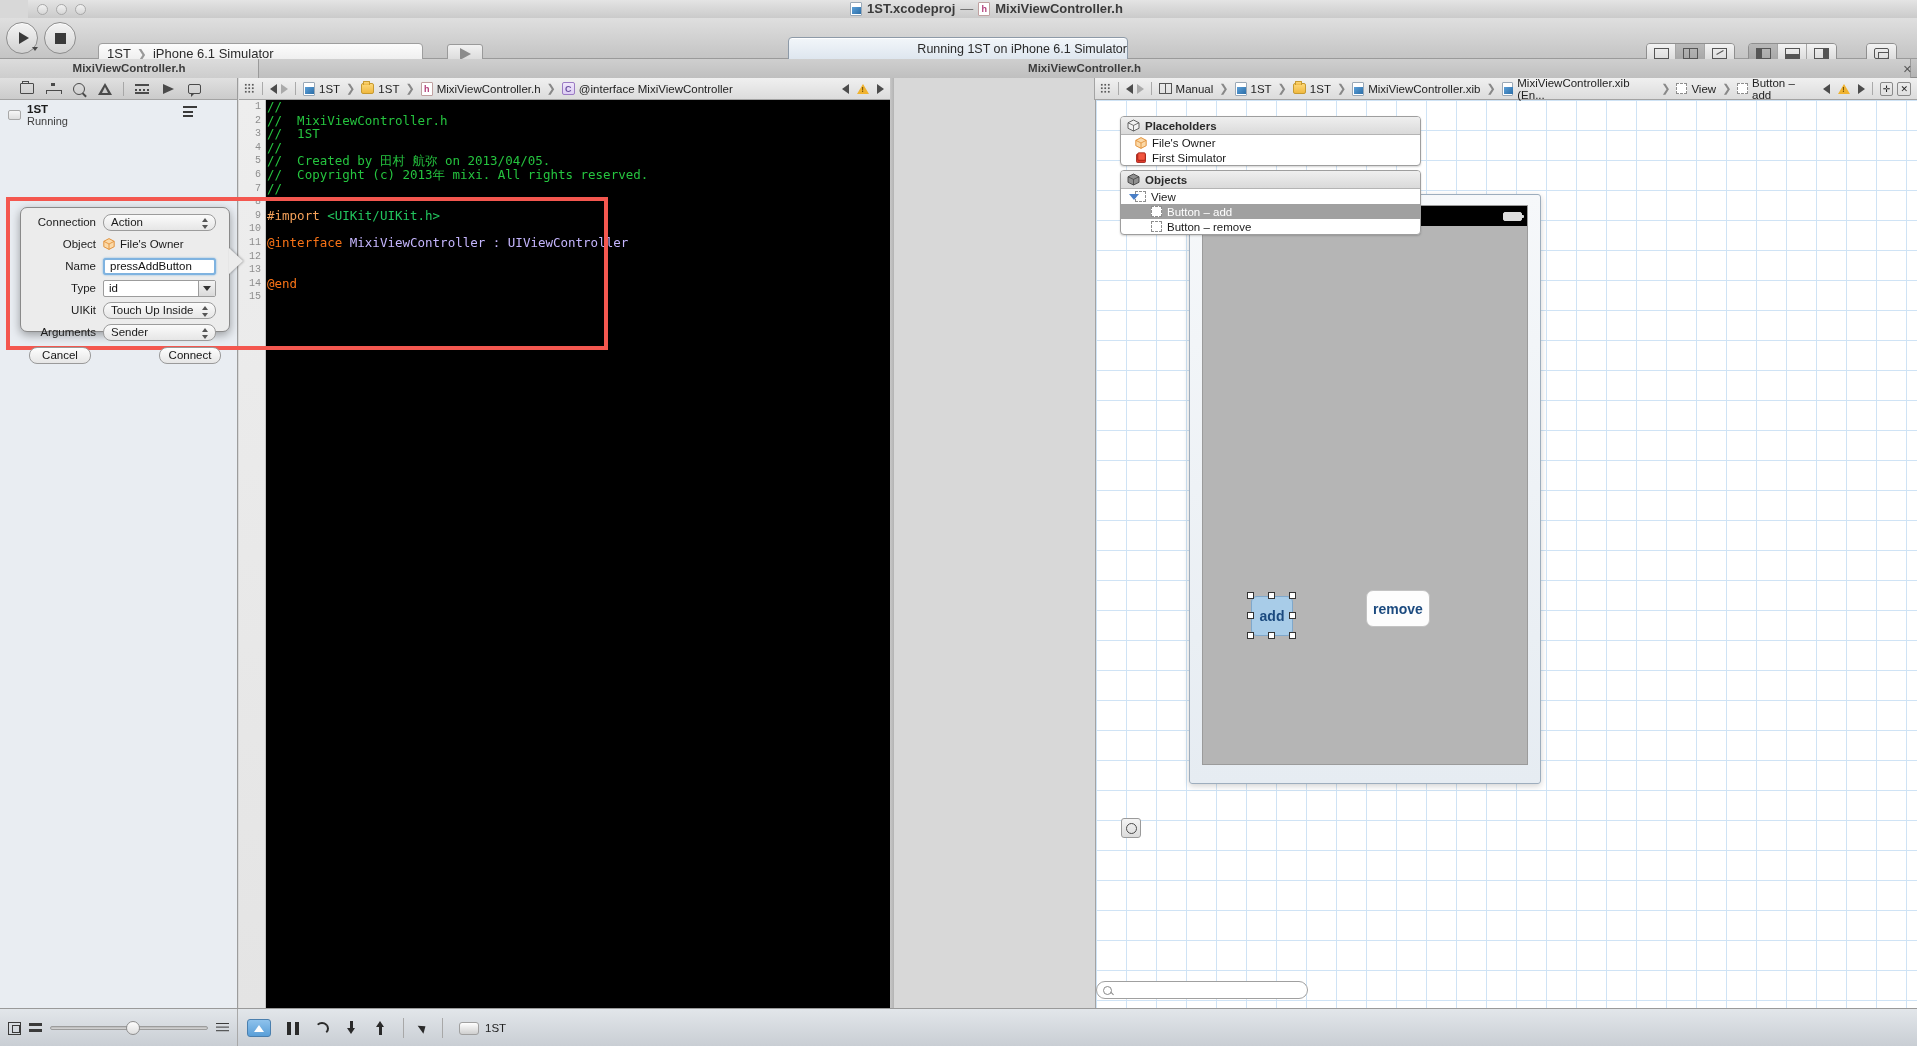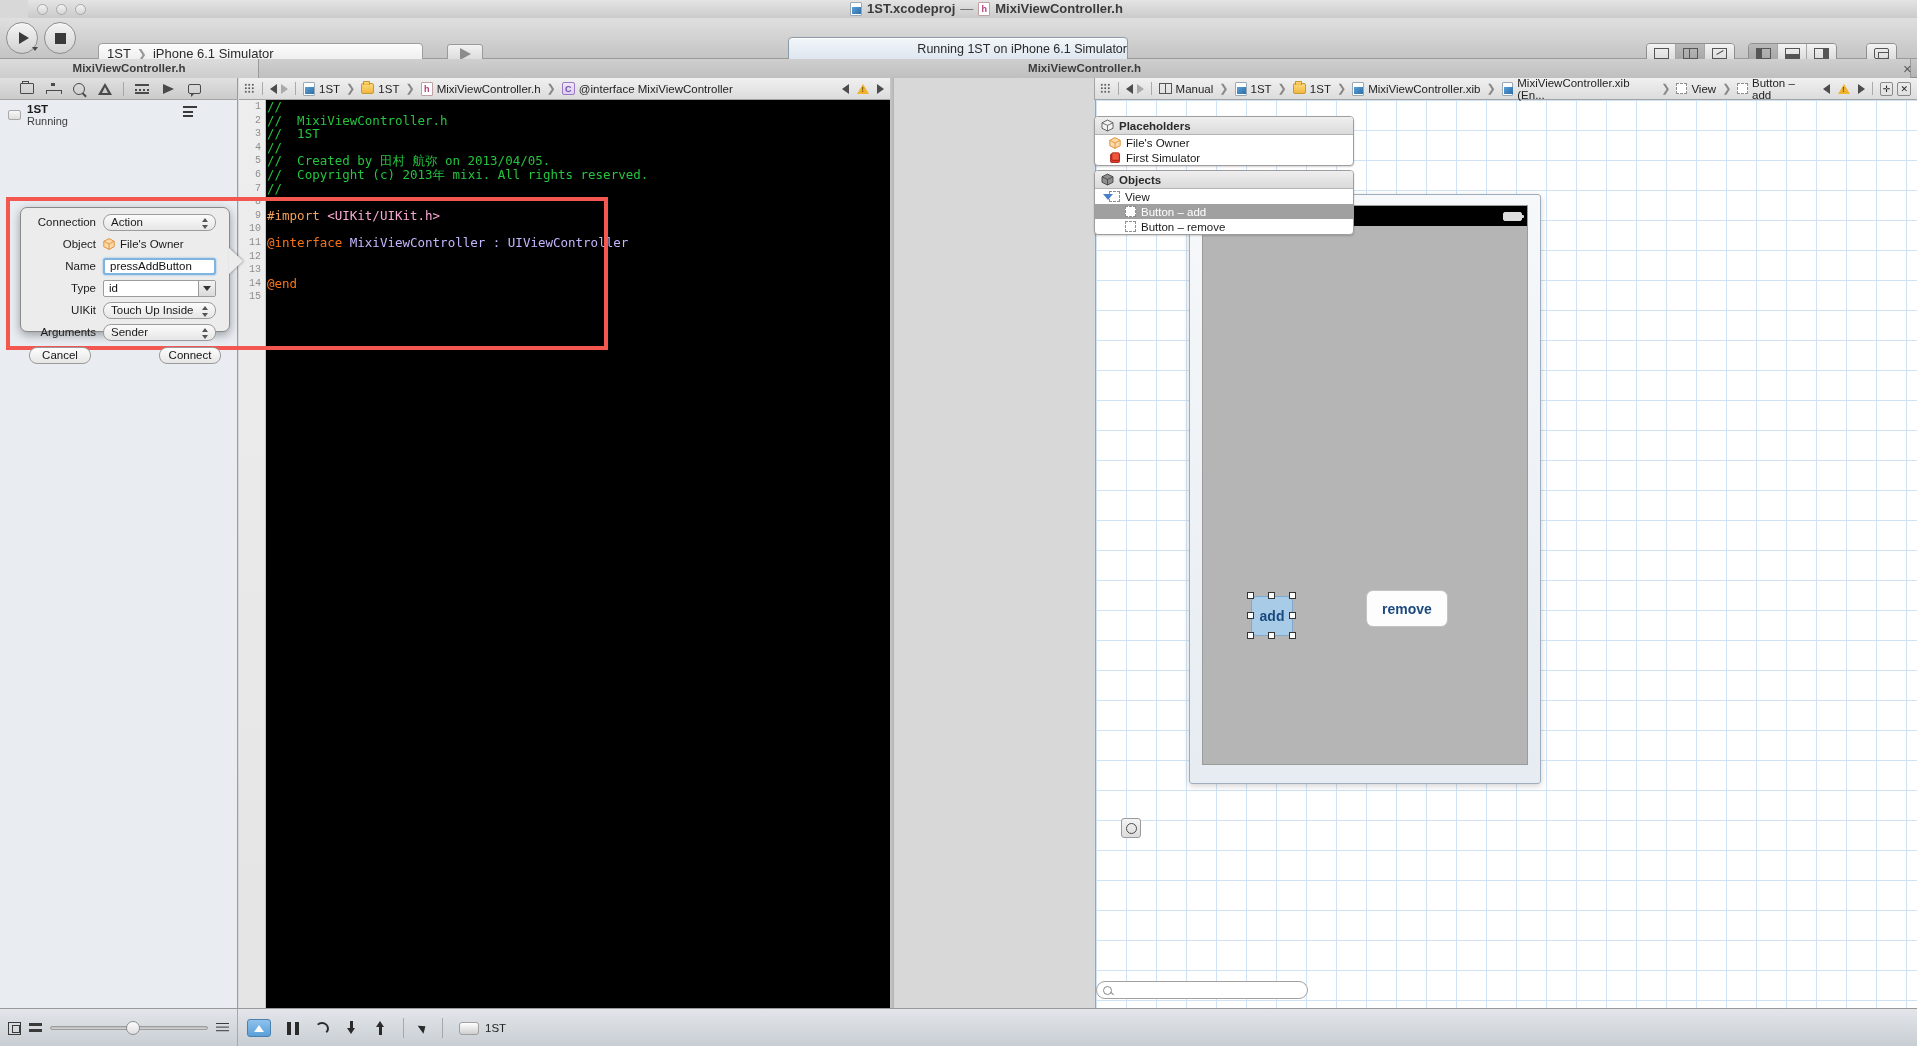--- a/index.html
+++ b/index.html
@@ -338,33 +338,33 @@
   .gutter div {
     font-family: "Liberation Mono", monospace; font-size: 10px; color: #8d8d8d;
     height: 13.6px; line-height: 13.6px; padding-right: 4px;
   }
   .code-lines {
     position: absolute; left: 28px; top: 0; width: 600px; padding-top: 0;
     font-family: "DejaVu Sans Mono", monospace; font-size: 12.5px;
     line-height: 13.6px; white-space: pre;
   }
   .c-cm { color: #25c43f; }
-  .c-pre { color: #f9a8d4; }
+  .c-pre { color: #22c55e; }
   .c-pre-k { color: #f5a25a; }
   .c-kw { color: #f97316; }
   .c-id { color: #c4b5fd; }
 
   .vsplit-handle {
     position: absolute; left: 890px; top: 78px; width: 4px; height: 930px;
     background: linear-gradient(90deg,#c8c8c8,#b4b4b4);
   }
 
   
   .outline-panel {
-    position: absolute; left: 1094px; top: 116px; width: 260px; height: 148px;
+    position: absolute; left: 1120px; top: 116px; width: 301px; height: 148px;
     z-index: 6;
   }
   .ol-section {
     background: #fff; border: 1px solid #9e9e9e; border-radius: 4px;
     margin-bottom: 4px; overflow: hidden;
     box-shadow: 0 1px 2px rgba(0,0,0,.18);
   }
   .ol-head {
     height: 18px; background: linear-gradient(#efefef,#dadada);
     border-bottom: 1px solid #b4b4b4; display: flex; align-items: center;
@@ -446,21 +446,21 @@
   .ib-btn {
     position: absolute; font-size: 14px; font-weight: bold;
     display: flex; align-items: center; justify-content: center;
   }
   .ib-btn-add {
     left: 48px; top: 390px; width: 42px; height: 40px;
     background: #a8cce8; border: 1px solid #7fa8cc;
     border-radius: 6px; color: #1b4a7f;
   }
   .ib-btn-remove {
-    left: 163px; top: 384px; width: 82px; height: 37px;
+    left: 163px; top: 384px; width: 64px; height: 37px;
     background: #fdfdfd; border: 1px solid #c3c3c3;
     border-radius: 7px; color: #1b4a7f;
   }
   .handle {
     position: absolute; width: 7px; height: 7px; background: #fff;
     border: 1px solid #333;
   }
   .ib-zoom-btn {
     position: absolute; left: 25px; top: 718px; width: 20px; height: 20px;
     background: linear-gradient(#f4f4f4,#dcdcdc);

